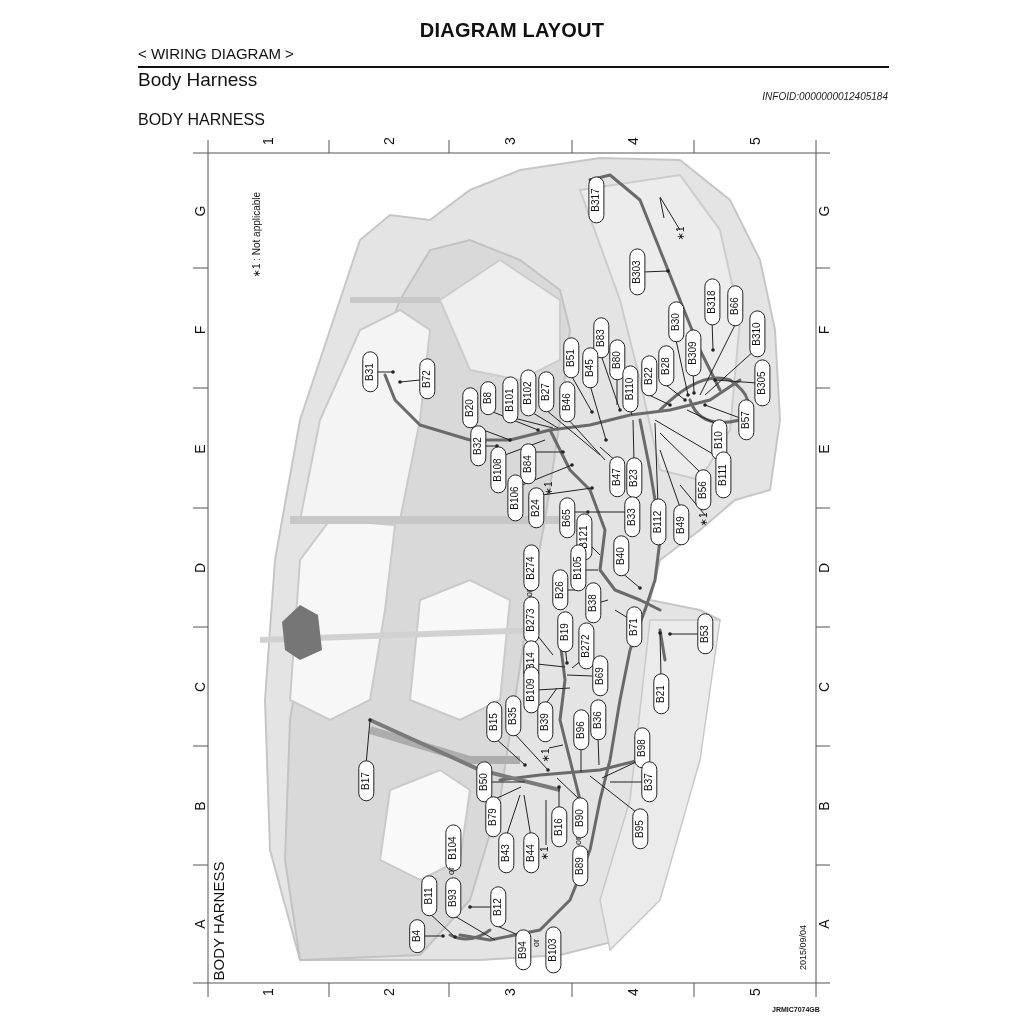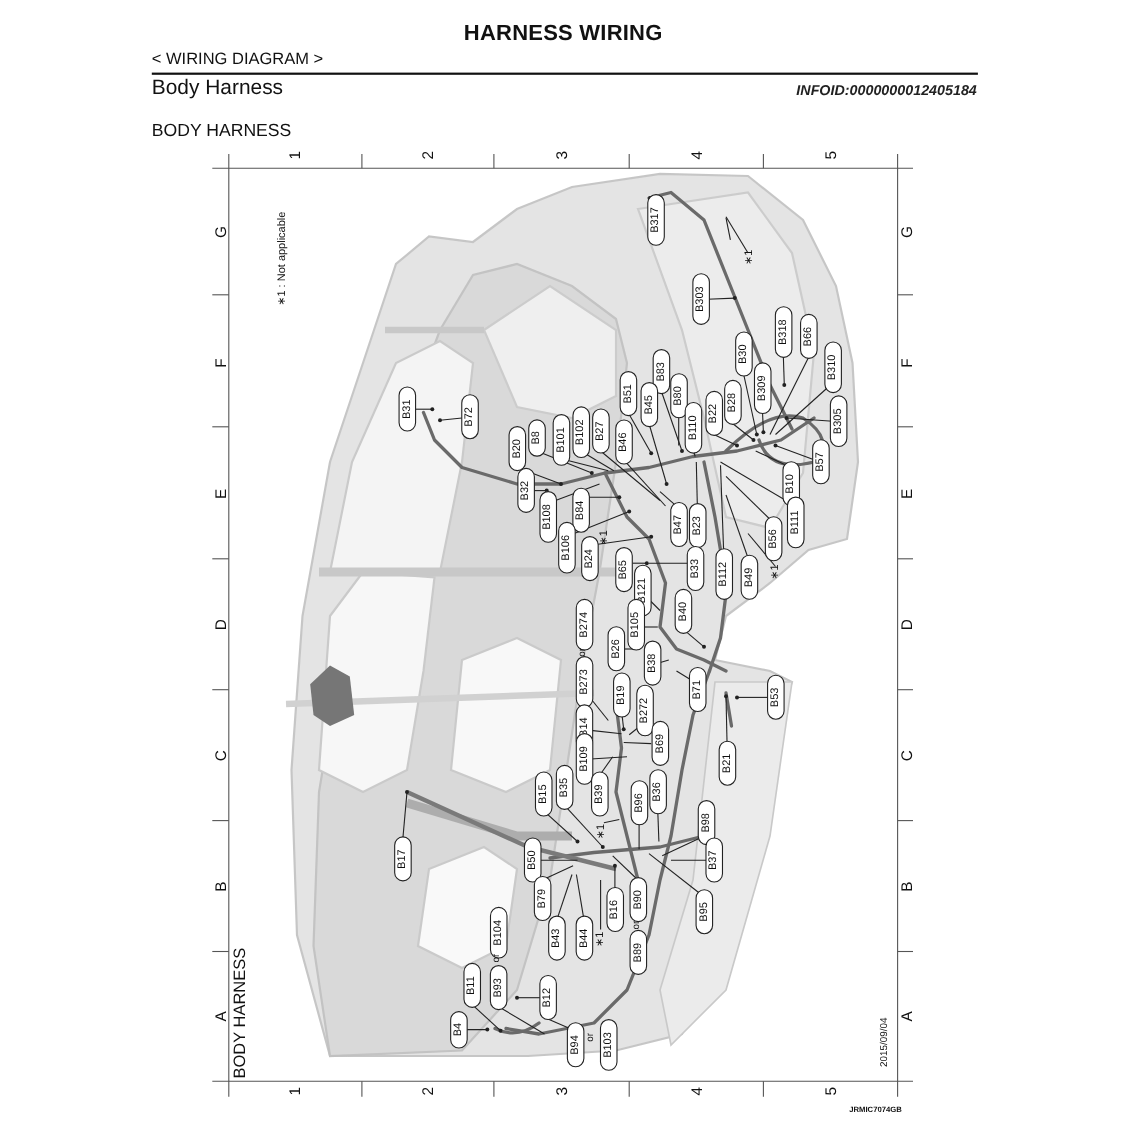--- a/index.html
+++ b/index.html
@@ -1,37 +1,37 @@
 <!DOCTYPE html>
 <html><head>
 <meta charset="utf-8">
 <style>
   html, body { margin:0; padding:0; background:#ffffff; }
   body { width:1024px; height:1024px; position:relative; overflow:hidden; font-family:"Liberation Sans", sans-serif; color:#111; }
   .title { position:absolute; left:0; width:1024px; top:19px; text-align:center; font-size:20px; font-weight:bold; letter-spacing:0.2px; }
   .crumb { position:absolute; left:138px; top:45px; font-size:15px; }
   .rule { position:absolute; left:138px; top:66px; width:751px; height:2px; background:#111; }
   .section { position:absolute; left:138px; top:69px; font-size:19px; }
-  .infoid { position:absolute; right:136px; top:74px; font-size:13px; font-style:italic; color:#222;font-weight:bold; }
+  .infoid { position:absolute; right:136px; top:91px; font-size:10px; font-style:italic; color:#222; }
   .subtitle { position:absolute; left:138px; top:111px; font-size:16px; }
   .stage { position:absolute; left:0; top:0; width:1024px; height:1024px; }
   .grid-num { position:absolute; font-size:14px; transform:rotate(-90deg); transform-origin:center; width:20px; height:20px; text-align:center; line-height:20px; }
   .grid-let { position:absolute; font-size:14px; transform:rotate(-90deg); transform-origin:center; width:20px; height:20px; text-align:center; line-height:20px; }
   .conn { position:absolute; transform:rotate(-90deg); transform-origin:center; background:#fff; border:1.5px solid #222; border-radius:9px; font-size:10px; line-height:14px; padding:0 5px; white-space:nowrap; text-align:center; }
   .or { position:absolute; transform:rotate(-90deg); transform-origin:center; font-size:9px; white-space:nowrap; }
   .star { position:absolute; transform:rotate(-90deg); transform-origin:center; font-size:10px; white-space:nowrap; }
   .note { position:absolute; transform:rotate(-90deg); transform-origin:center; font-size:10px; white-space:nowrap; }
   .side-title { position:absolute; transform:rotate(-90deg); transform-origin:center; font-size:15px; white-space:nowrap; }
   .date { position:absolute; transform:rotate(-90deg); transform-origin:center; font-size:9px; white-space:nowrap; }
   .figid { position:absolute; left:772px; top:1006px; font-size:7px; font-weight:bold; }
 </style>
 </head>
 <body>
 
-<div class="title">HARNESS WIRING</div>
+<div class="title">DIAGRAM LAYOUT</div>
 <div class="crumb">&lt; WIRING DIAGRAM &gt;</div>
 <div class="rule"></div>
 <div class="section">Body Harness</div>
 <div class="infoid">INFOID:0000000012405184</div>
 <div class="subtitle">BODY HARNESS</div>
 
 <svg class="stage" width="1024" height="1024" viewBox="0 0 1024 1024">
 
   <g stroke="#555" stroke-width="1" fill="none">
     <line x1="193" y1="153" x2="830" y2="153"></line>

